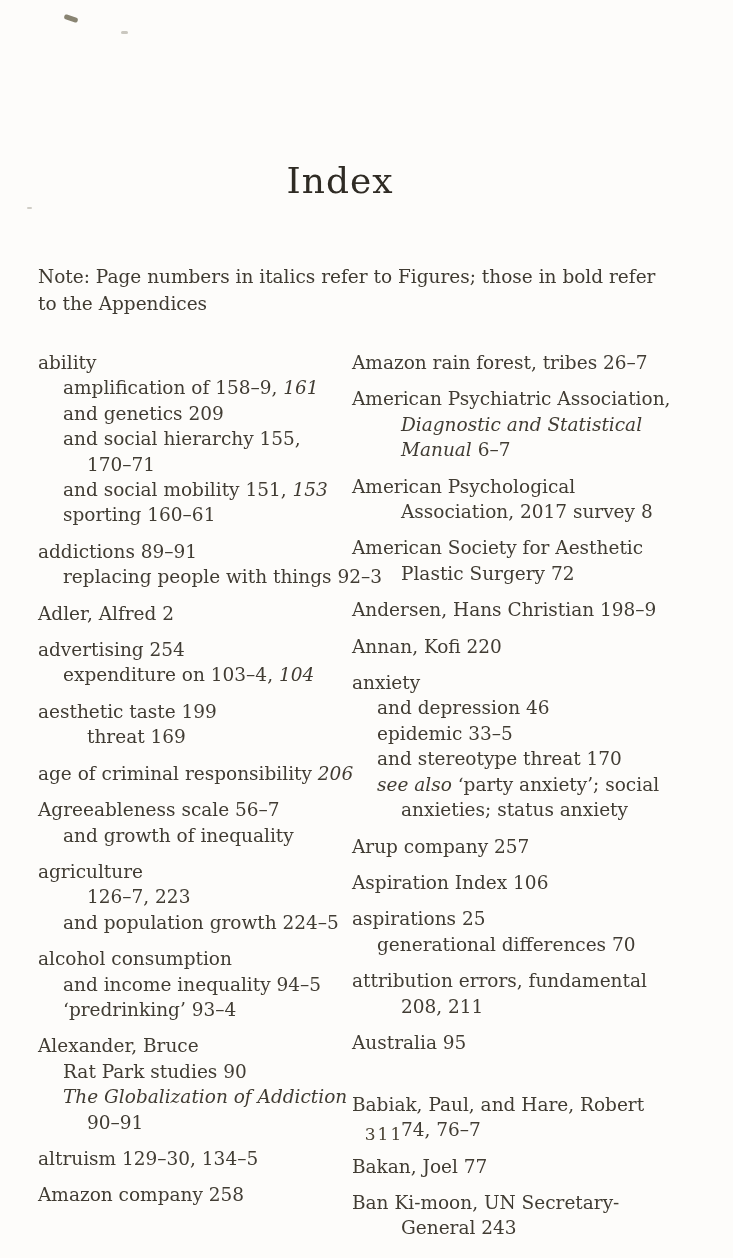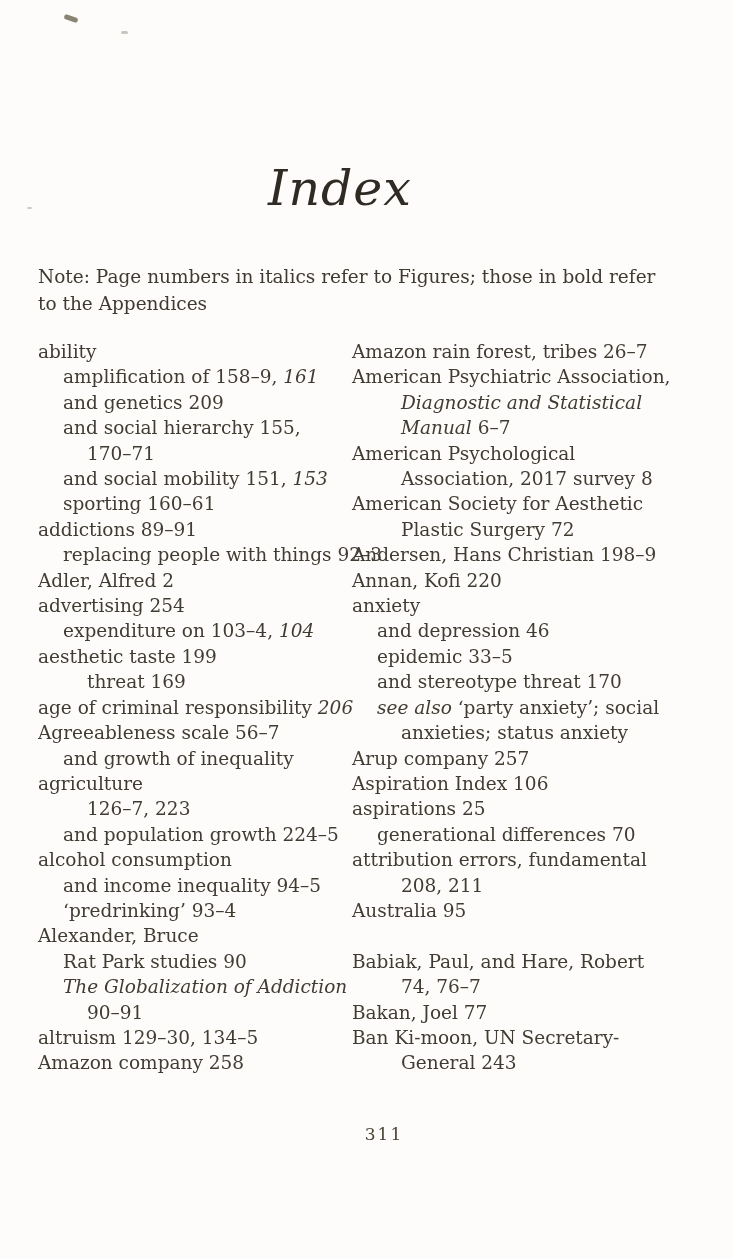--- a/index.html
+++ b/index.html
@@ -15,44 +15,43 @@
   .speck { position: absolute; background: #6b6550; border-radius: 2px; }
   .speck.s1 { left: 64px; top: 16px; width: 14px; height: 5px; transform: rotate(18deg); opacity: .8; }
   .speck.s2 { left: 121px; top: 31px; width: 7px; height: 3px; opacity: .35; }
   .speck.s3 { left: 27px; top: 207px; width: 5px; height: 2px; opacity: .3; }
   .title {
     position: absolute;
     left: 0; top: 160px;
     width: 680px;
     margin: 0;
     text-align: center;
-    font-size: 49px;
+    font-size: 36px;
     font-weight: 500;
-    font-style: italic;
     color: #2f2b24;
     letter-spacing: 1px;
   }
   .note {
     position: absolute;
     left: 38px; top: 263px;
     width: 640px;
     font-size: 18.5px;
     line-height: 27px;
     color: #3f3a31;
   }
   .col {
     position: absolute;
     top: 339px;
     font-size: 18.5px;
     line-height: 25.4px;
   }
   .col-left  { left: 38px;  width: 310px; }
   .col-right { left: 352px; width: 375px; }
   .line { white-space: nowrap; }
-  .ind0 { padding-left: 0; }
+  .ind0 { padding-left: 0; margin-top: 11px; }
   .ind1 { padding-left: 25px; }
   .ind2 { padding-left: 49px; }
   .line.blank { height: 25.4px; }
   .it { font-style: italic; }
   .folio {
     position: absolute;
     left: 0; top: 1124px;
     width: 676px;
     text-align: center;
     font-size: 17px;

